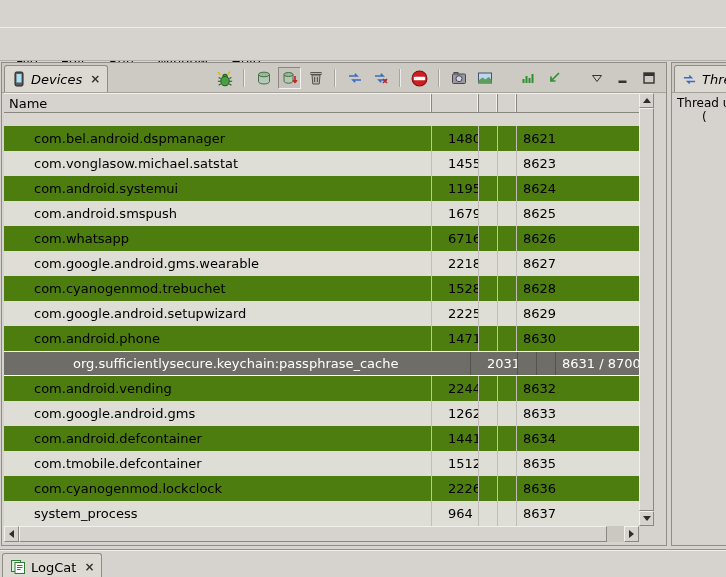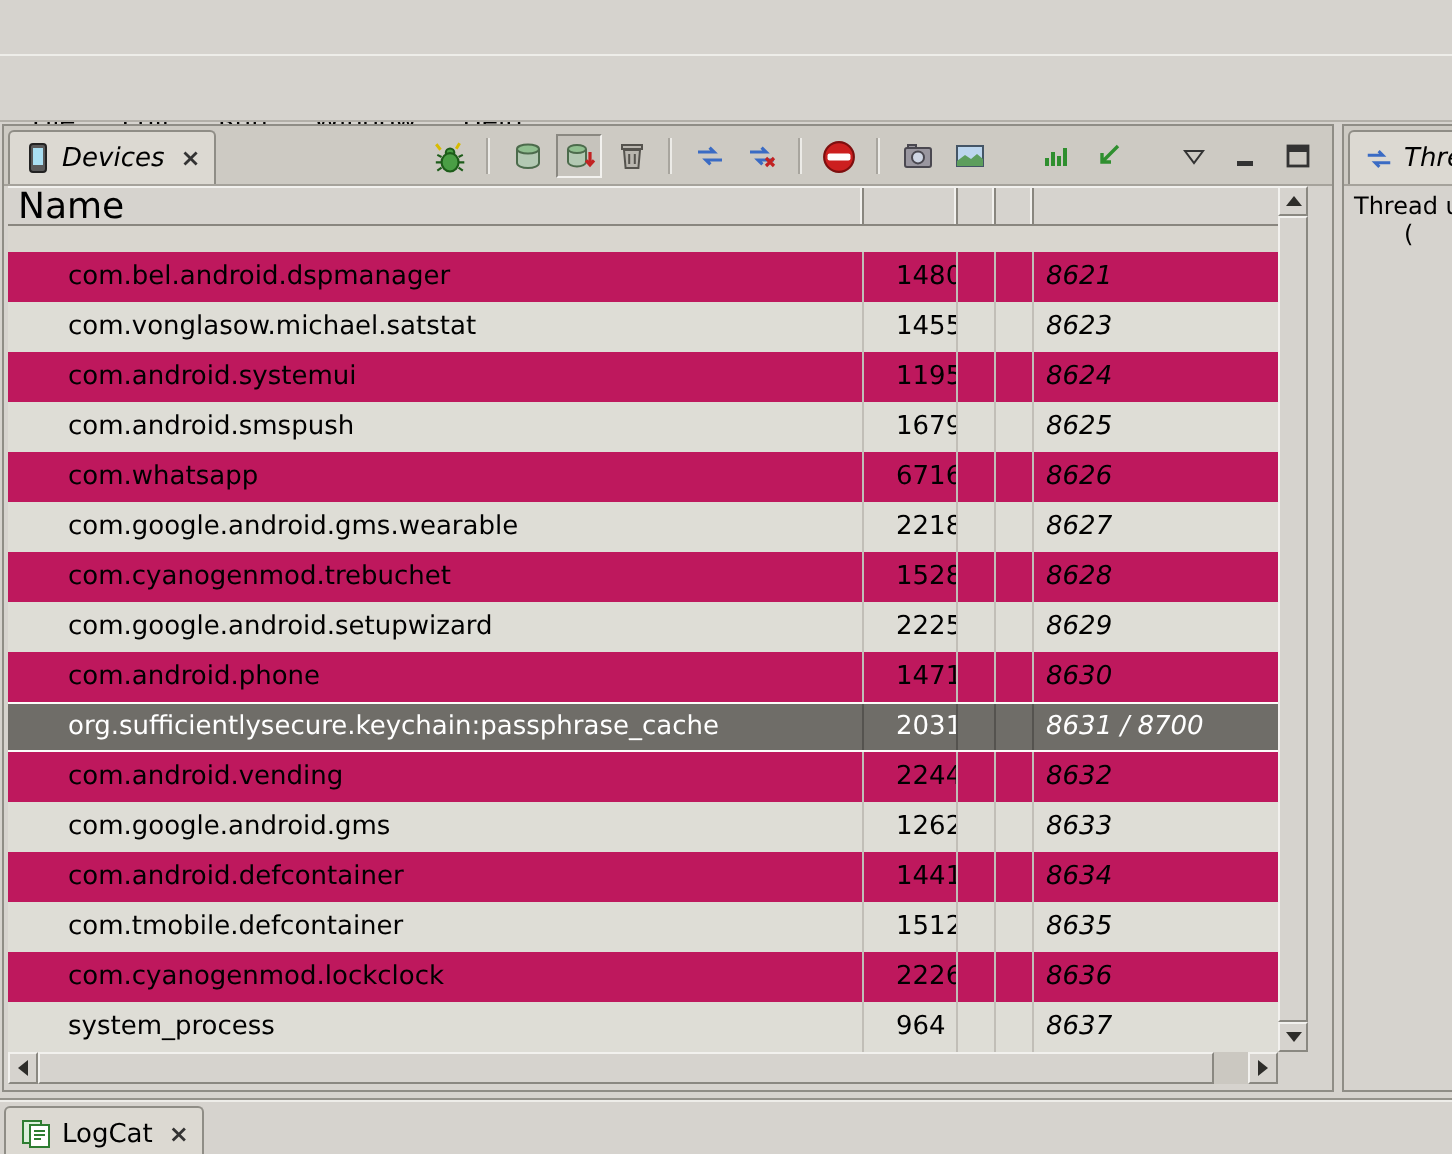--- a/index.html
+++ b/index.html
@@ -37,38 +37,38 @@
 
   .view-toolbar { margin-left:auto; display:flex; align-items:center; gap:3px; padding:0 6px 3px 0; }
   .tbtn { width:23px; height:22px; display:flex; align-items:center; justify-content:center; border:1px solid transparent; }
   .tbtn.pressed { background:#c6c3bc; border-color:#8a8881 #f2f1ee #f2f1ee #8a8881; }
   .tsep { width:2px; height:18px; border-left:1px solid #a8a59e; border-right:1px solid #ecebe7; margin:0 4px; }
   .tgap { width:14px; }
 
   
   .table-header { position:absolute; top:30px; left:2px; width:635px; height:20px;
     background:#d6d3ce; border-top:1px solid #f2f1ee; border-bottom:1px solid #89867f; display:flex; }
-  .th { display:flex; align-items:center; padding-left:5px; font-size:18px;
+  .th { display:flex; align-items:center; padding-left:5px; font-size:13px;
     border-right:1px solid #89867f; box-shadow:inset -1px 0 0 #f2f1ee; overflow:hidden; }
   .w-name { width:428px; } .w-pid { width:47px; } .w-c1 { width:19px; } .w-c2 { width:19px; }
   .w-port { flex:1; border-right:none; box-shadow:none; }
 
   .table-body { position:absolute; top:50px; left:2px; width:635px; height:413px;
     background:#d5d2cb; overflow:hidden; }
   .partial-row { height:13px; background:#d9d6cf; }
-  .trow { display:flex; height:25px; align-items:stretch; background:#be185d; }
+  .trow { display:flex; height:25px; align-items:stretch; background:#4d7c0f; }
   .trow.alt { background:#deddd6; }
   .cell { display:flex; align-items:center; overflow:hidden; white-space:nowrap;
     border-right:1px solid #c1beb7; font-size:13px; }
   .cell.name { width:428px; padding-left:30px; }
   .cell.pid  { width:47px; padding-left:16px; }
   .cell.c1, .cell.c2 { width:19px; }
-  .cell.port { flex:1; padding-left:6px; border-right:none;font-style:italic; }
+  .cell.port { flex:1; padding-left:6px; border-right:none; }
   .trow.selected { background:#6f6d68 !important; color:#fff;
-    border-top:1px solid #fbfbf9; border-bottom:1px solid #fbfbf9; }
+    border-top:1px solid #fbfbf9; border-bottom:1px solid #fbfbf9;padding-left:39px; }
   .trow.selected .cell { border-right-color:#55534f; }
 
   
   .vscroll { position:absolute; left:637px; top:30px; width:15px; height:433px; background:#cbc8c1; }
   .hscroll { position:absolute; left:2px; top:463px; width:635px; height:16px; background:#cbc8c1; }
   .sb-btn { position:absolute; background:#d6d3ce; border:1px solid;
     border-color:#f2f1ee #8a8881 #8a8881 #f2f1ee;
     display:flex; align-items:center; justify-content:center; }
   .vscroll .sb-btn { width:15px; height:15px; }
   .hscroll .sb-btn { width:15px; height:16px; }

